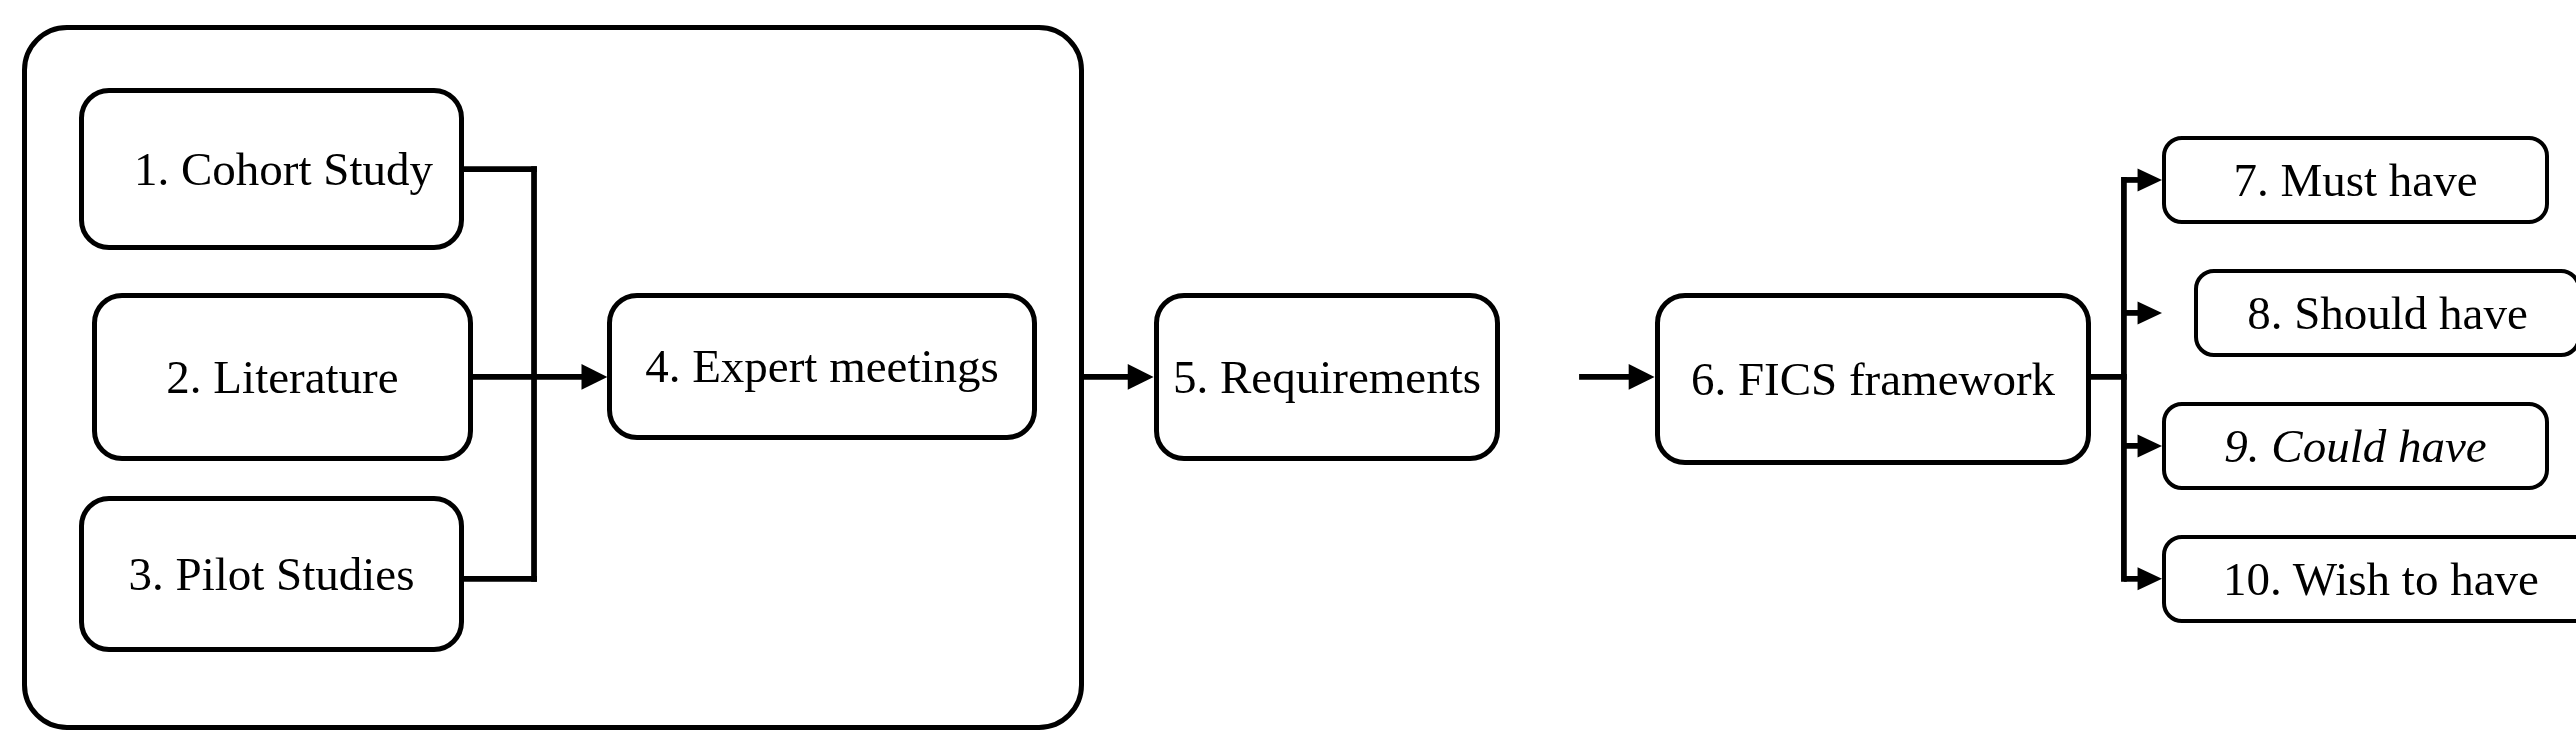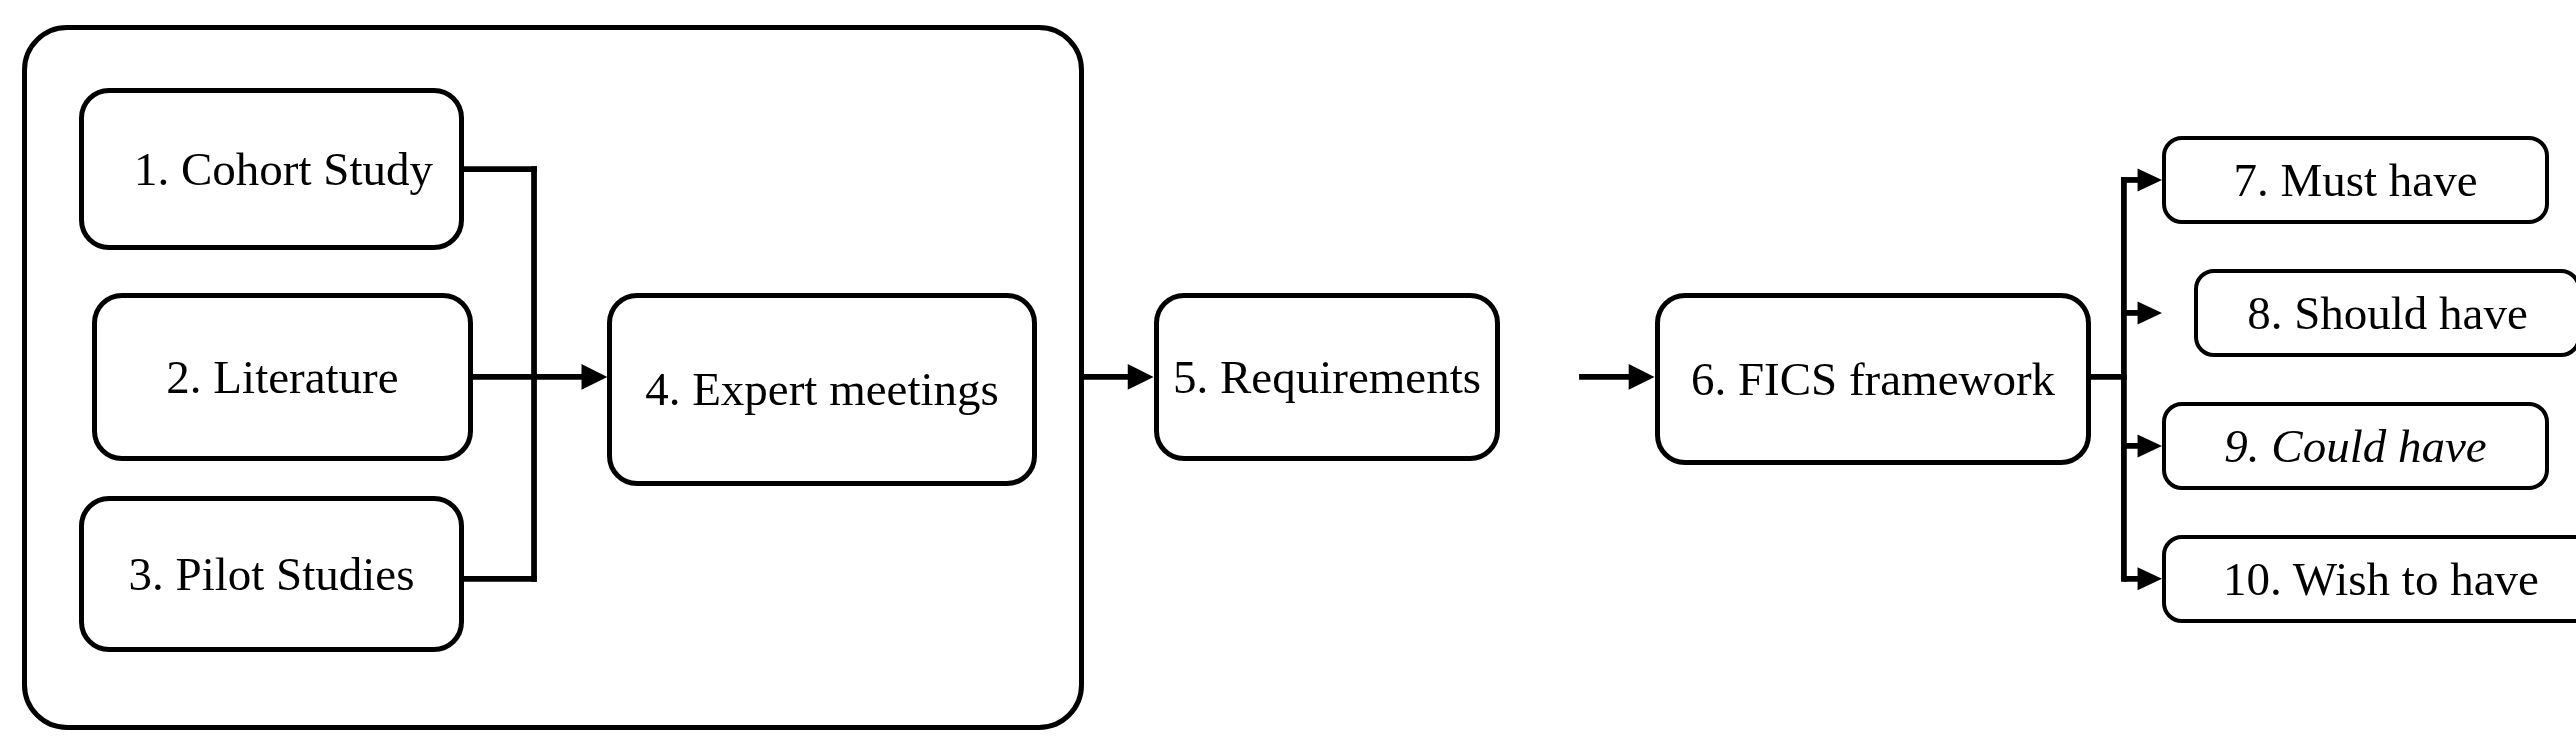--- a/index.html
+++ b/index.html
@@ -16,21 +16,21 @@
   .node {
     position:absolute; border:5px solid #000; border-radius:30px; background:#ffffff;
     display:flex; align-items:center; justify-content:center;
     font-size:47px; line-height:1; white-space:nowrap;
     box-sizing:border-box; z-index:2;
   }
   .node.small { border-radius:20px; border-width:4.3px; }
   #n1  { left:79px;  top:88px; width:385px; height:162px;padding-left:24px; }
   #n2  { left:79px;  top:293px; width:381px; height:168px;margin-left:13px; }
   #n3  { left:79px;  top:496px; width:385px; height:156px; }
-  #n4  { left:607px;  top:293px; width:430px; height:193px;text-align:right; }
+  #n4  { left:607px;  top:293px; width:430px; height:147px;text-align:right; }
   #n5  { left:1154px; top:293px; width:346px; height:168px; }
   #n6  { left:1655px; top:293px; width:436px; height:172px; }
   #n7  { left:2162px; top:136px; width:387px; height:88px; }
   #n8  { left:2162px; top:269px; width:387px; height:88px;margin-left:32px; }
   #n9  { left:2162px; top:402px; width:387px; height:88px;font-style:italic; }
   #n10 { left:2162px; top:535px; width:438px; height:88px; }
 </style>
 </head>
 <body>
 

